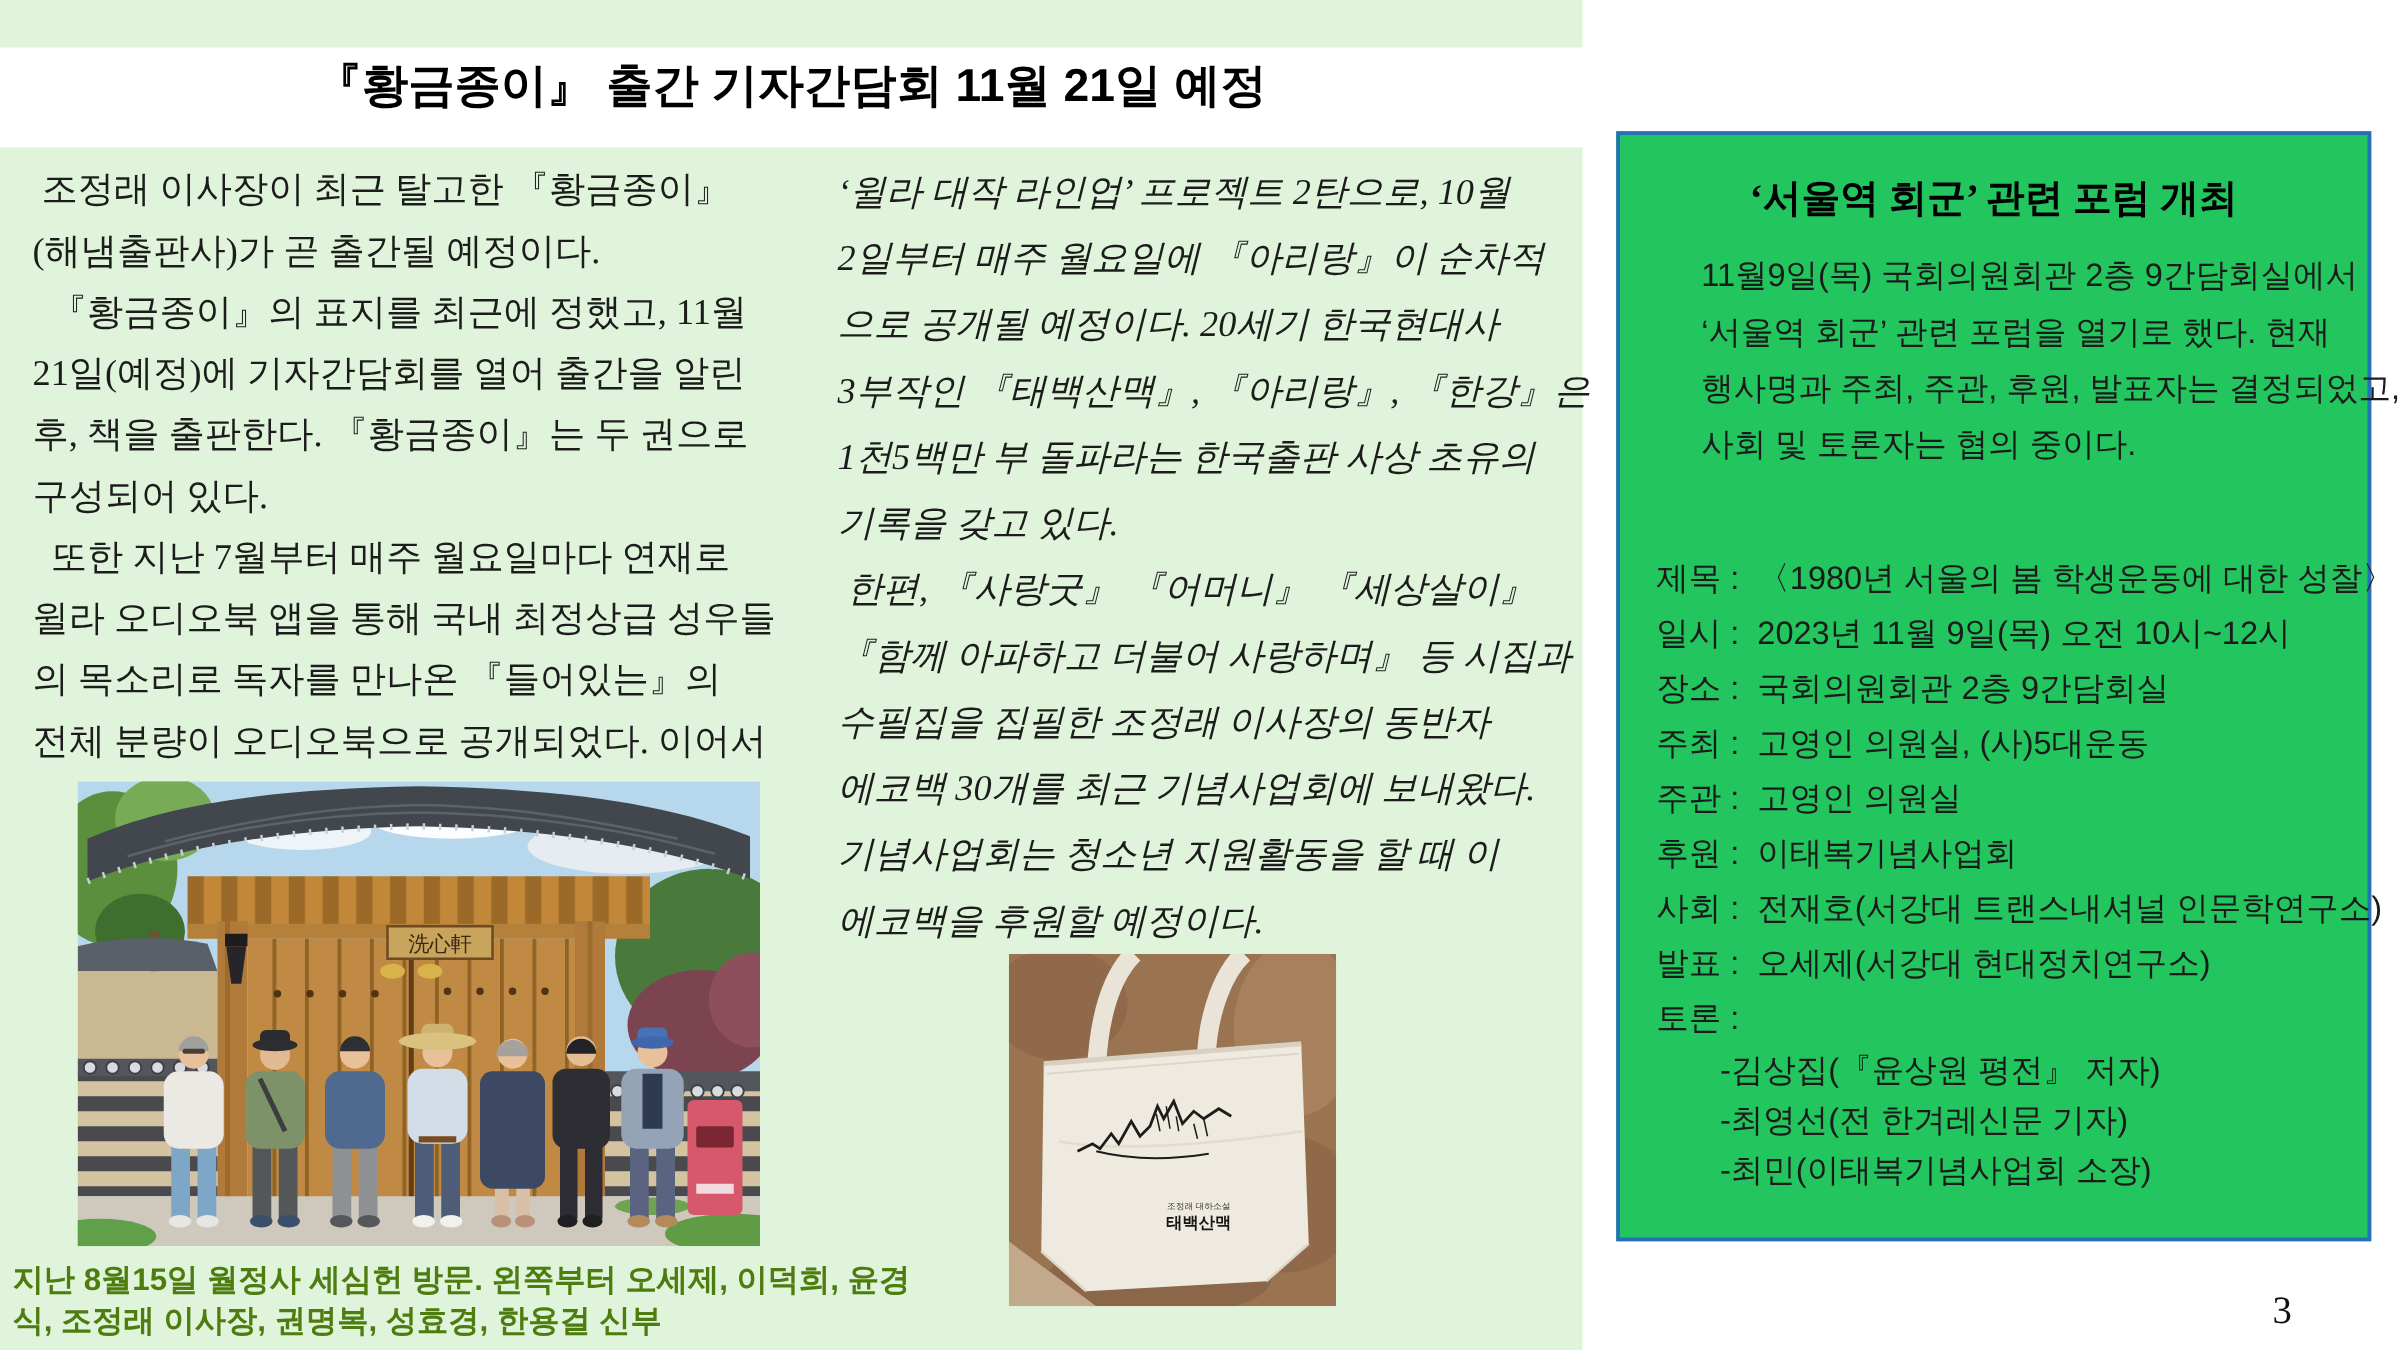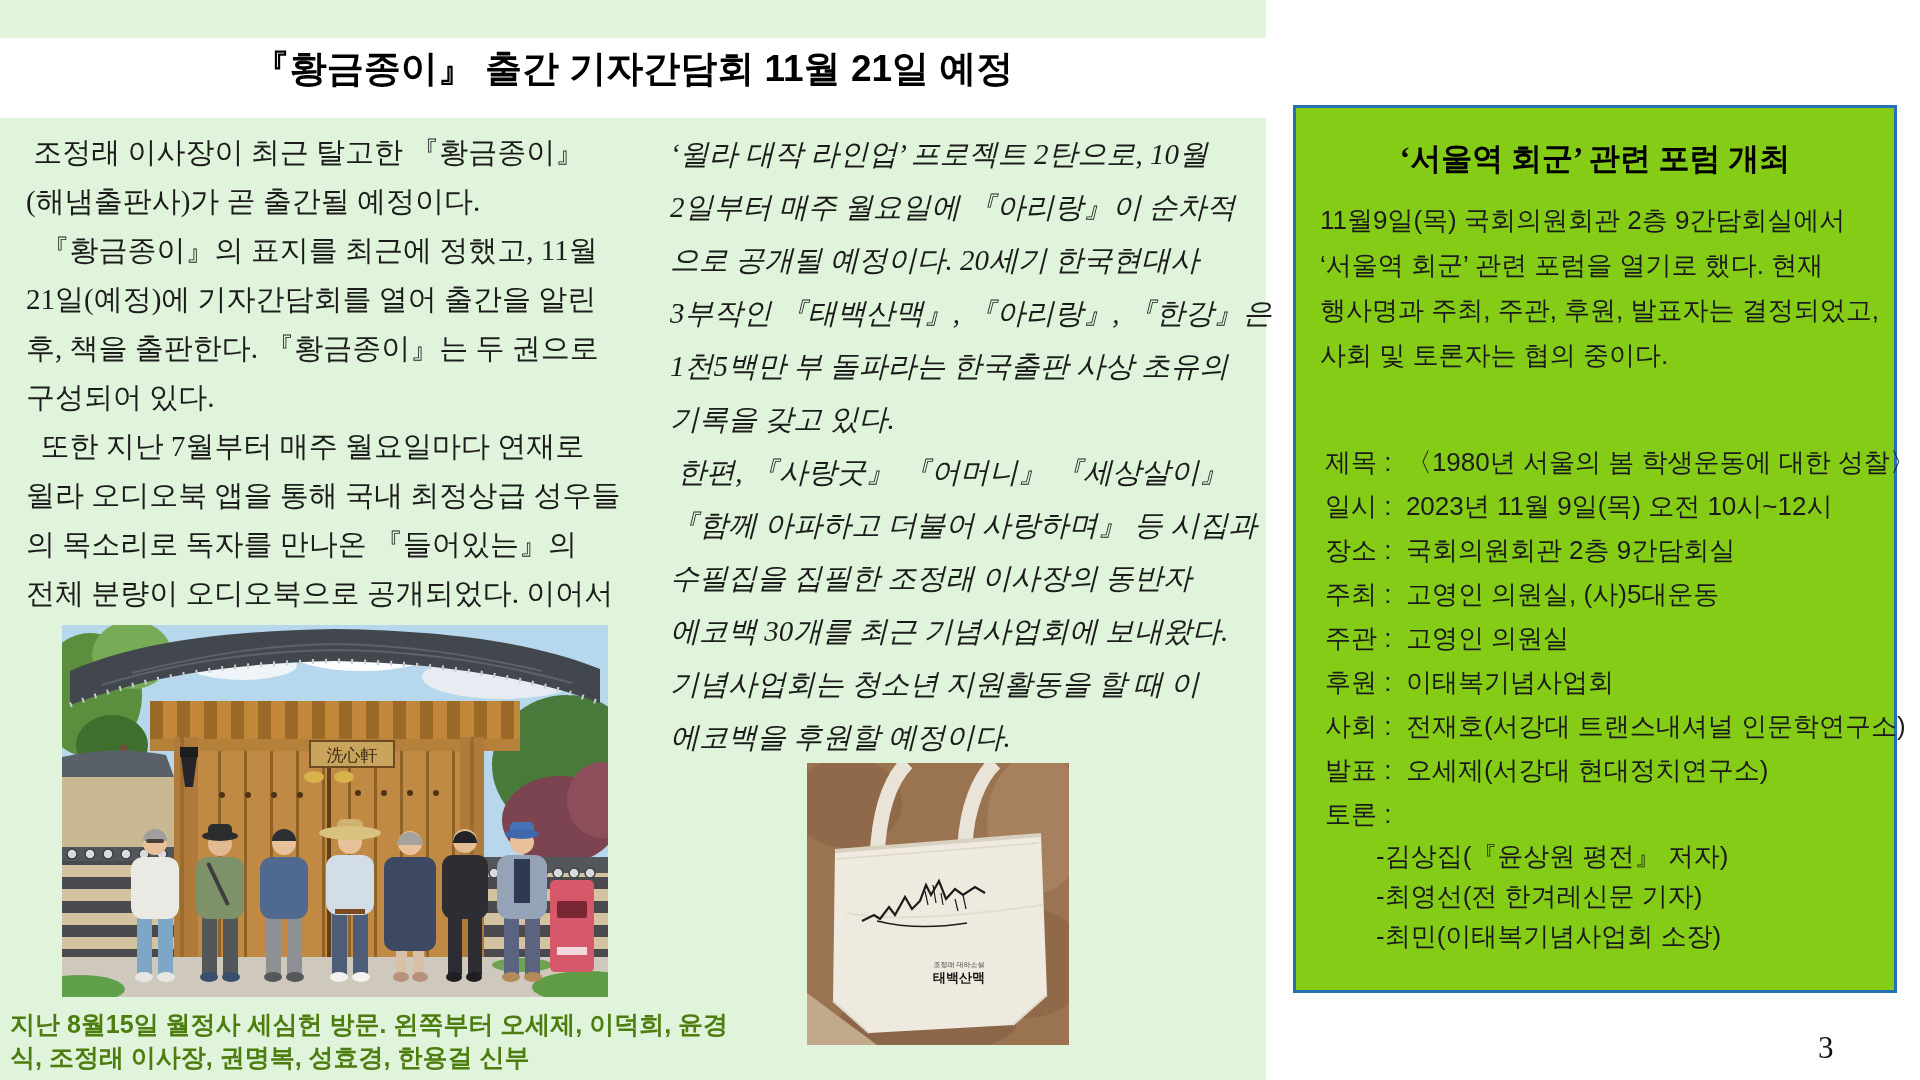--- a/index.html
+++ b/index.html
@@ -24,25 +24,25 @@
   .group-photo{position:absolute;left:62px;top:625px;width:546px;height:372px;overflow:hidden;}
   .group-photo svg{display:block;width:100%;height:100%;}
   
   .photo-caption{position:absolute;left:10px;top:1008px;width:732px;
                  font-size:25px;line-height:33px;font-weight:600;color:#4d7c0f;}
   
   .tote-photo{position:absolute;left:807px;top:763px;width:262px;height:282px;overflow:hidden;}
   .tote-photo svg{display:block;width:100%;height:100%;}
   
   .forum-box{position:absolute;left:1293px;top:105px;width:604px;height:888px;
-             box-sizing:border-box;background:#84cc16;border:3px solid #2471b8;}
+             box-sizing:border-box;background:#22c55e;border:3px solid #2471b8;}
   .forum-title{margin-top:30px;text-align:center;font-size:31px;font-weight:700;color:#000;
                font-family:"Liberation Serif","DejaVu Serif",serif;}
   .forum-intro{margin-top:18px;padding-left:24px;padding-right:14px;}
-  .forum-intro-line{font-size:26px;line-height:45px;height:45px;color:#1b1b1b;white-space:pre;}
+  .forum-intro-line{font-size:26px;line-height:45px;height:45px;color:#1b1b1b;white-space:pre;margin-left:41px;}
   .forum-items{position:absolute;left:29px;top:332px;right:10px;}
   .forum-item{font-size:26px;line-height:44px;height:44px;color:#1b1b1b;white-space:pre;}
   .forum-discussants{position:absolute;left:80px;top:728px;right:10px;}
   .forum-discussant{font-size:26px;line-height:40px;height:40px;color:#1b1b1b;white-space:pre;}
   
   .page-number{position:absolute;left:1818px;top:1030px;font-size:31px;color:#111;
                font-family:"Liberation Serif","DejaVu Serif",serif;}
 </style>
 </head>
 <body>

